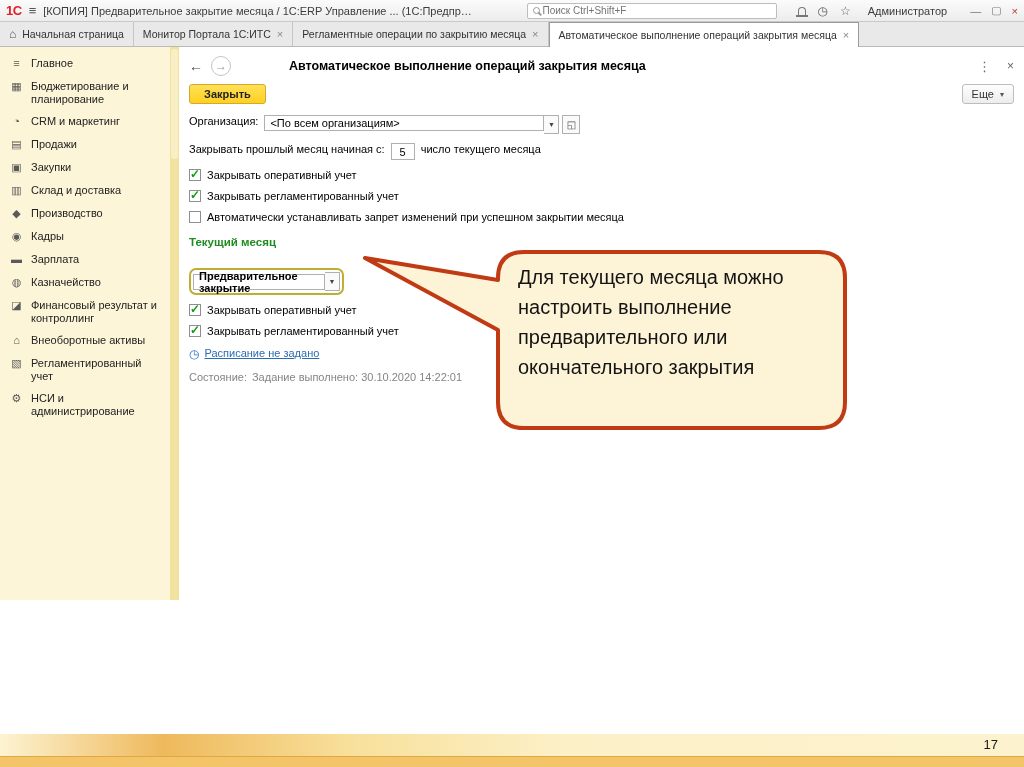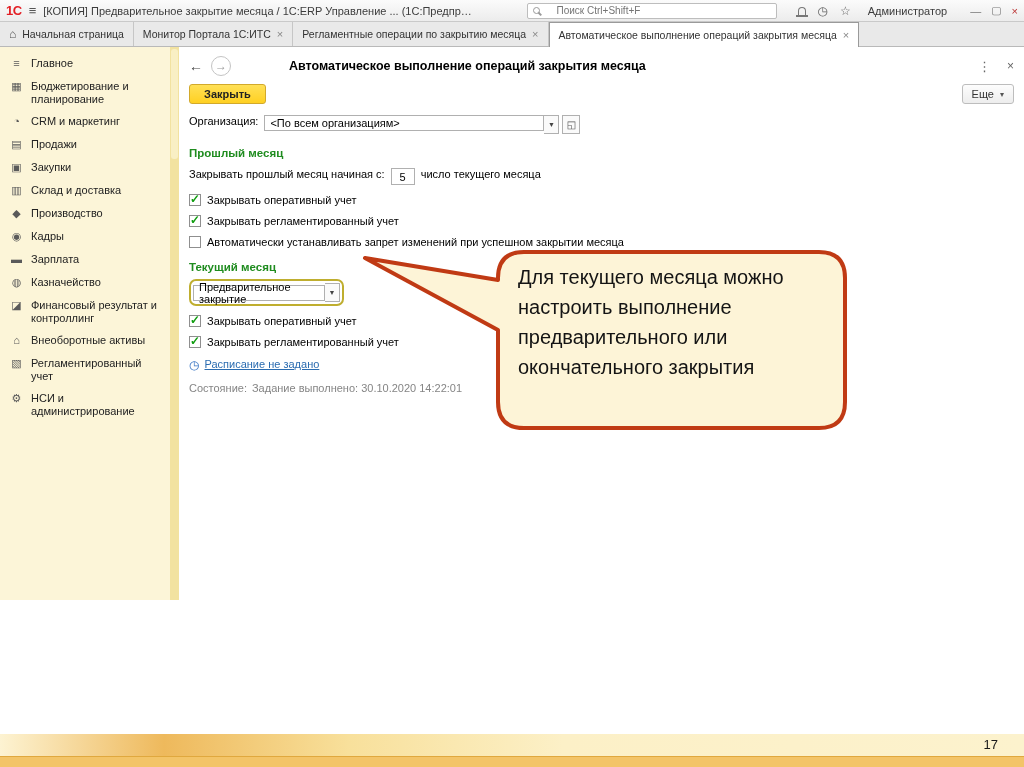--- a/index.html
+++ b/index.html
@@ -14,21 +14,21 @@
 
   .titlebar {
     height:22px; background:linear-gradient(#fbfbfb,#ececec); border-bottom:1px solid #c9c9c9;
     display:flex; align-items:center; padding:6px 6px; gap:7px; font-size:11px; color:#3c3c3c;
   }
   .logo { color:#e31e24; font-weight:bold; font-size:13px; letter-spacing:-0.5px; }
   .burger { color:#555; font-size:13px; cursor:pointer; }
   .win-title { white-space:nowrap; overflow:hidden; max-width:430px; text-overflow:ellipsis; }
   .search-box {
     margin-left:auto; width:250px; height:16px; border:1px solid #bdbdbd; border-radius:2px;
-    background:#fff; display:flex; align-items:center; padding:0 5px; gap:17px;
+    background:#fff; display:flex; align-items:center; padding:0 5px; gap:3px;
   }
   .mag { width:7px; height:7px; border:1.5px solid #9a9a9a; border-radius:50%; position:relative; flex:none; }
   .mag::after { content:""; position:absolute; width:4px; height:1.5px; background:#9a9a9a;
     transform:rotate(45deg); right:-3px; bottom:-1px; }
   .search-box input { border:none; outline:none; width:100%; font-size:10px; color:#444;
     font-family:"Liberation Sans", sans-serif; background:transparent; }
   .tb-icons { display:flex; align-items:center; gap:12px; margin-left:14px; color:#666; }
   .bell { width:8px; height:8px; border:1.5px solid #777; border-radius:50% 50% 0 0; border-bottom:none; position:relative; }
   .bell::after { content:""; position:absolute; left:-3px; bottom:-2px; width:12px; height:1.5px; background:#777; }
   .tb-glyph { font-size:12px; line-height:1; color:#666; }
@@ -86,21 +86,21 @@
 
   .section-h { font-size:11.5px; font-weight:bold; color:#1f8c1f; margin-top:13px; }
   .start-row { margin-top:9px; gap:6px; }
   .num-box { width:24px; height:17px; border:1px solid #b0b0b0; display:flex; align-items:center; justify-content:center; font-size:11px; }
 
   .cb-row { margin-top:9px; gap:6px; }
   .checkbox { width:12px; height:12px; border:1px solid #8f8f8f; background:#fff; position:relative; flex:none; cursor:pointer; }
   .checkbox .check { position:absolute; left:0px; top:-3px; font-size:12px; font-weight:bold; color:#0f9d0f; display:none; }
   .checkbox.checked .check { display:block; }
 
-  .mode-row { margin-top:6px; }
+  .mode-row { margin-top:20px;font-weight:bold; }
   .annotation-highlight { display:inline-flex; align-items:center; border:2px solid #bfae2f; border-radius:7px; padding:2px; }
   .mode-field { width:132px; }
 
   .sched-row { margin-top:10px; gap:5px; }
   .clock-icon { color:#3a76c4; font-size:12px; }
   .link { color:#2b6cb0; text-decoration:underline; cursor:pointer; }
 
   .status-row { margin-top:10px; gap:5px; color:#858585; }
 
   
@@ -249,21 +249,20 @@
 
         <div class="row org-row">
           <span>Организация:</span>
           <span style="display:inline-flex;">
             <span class="field org-field">&lt;По всем организациям&gt;</span>
             <span class="dd-btn">▼</span>
             <span class="choose-btn">◱</span>
           </span>
         </div>
 
-        <div class="section-h">Прошлый месяц</div>
 
         <div class="row start-row">
           <span>Закрывать прошлый месяц начиная с:</span>
           <span class="num-box">5</span>
           <span>число текущего месяца</span>
         </div>
 
         <div class="row cb-row">
           <span class="checkbox checked">
               <span class="check">✓</span>

